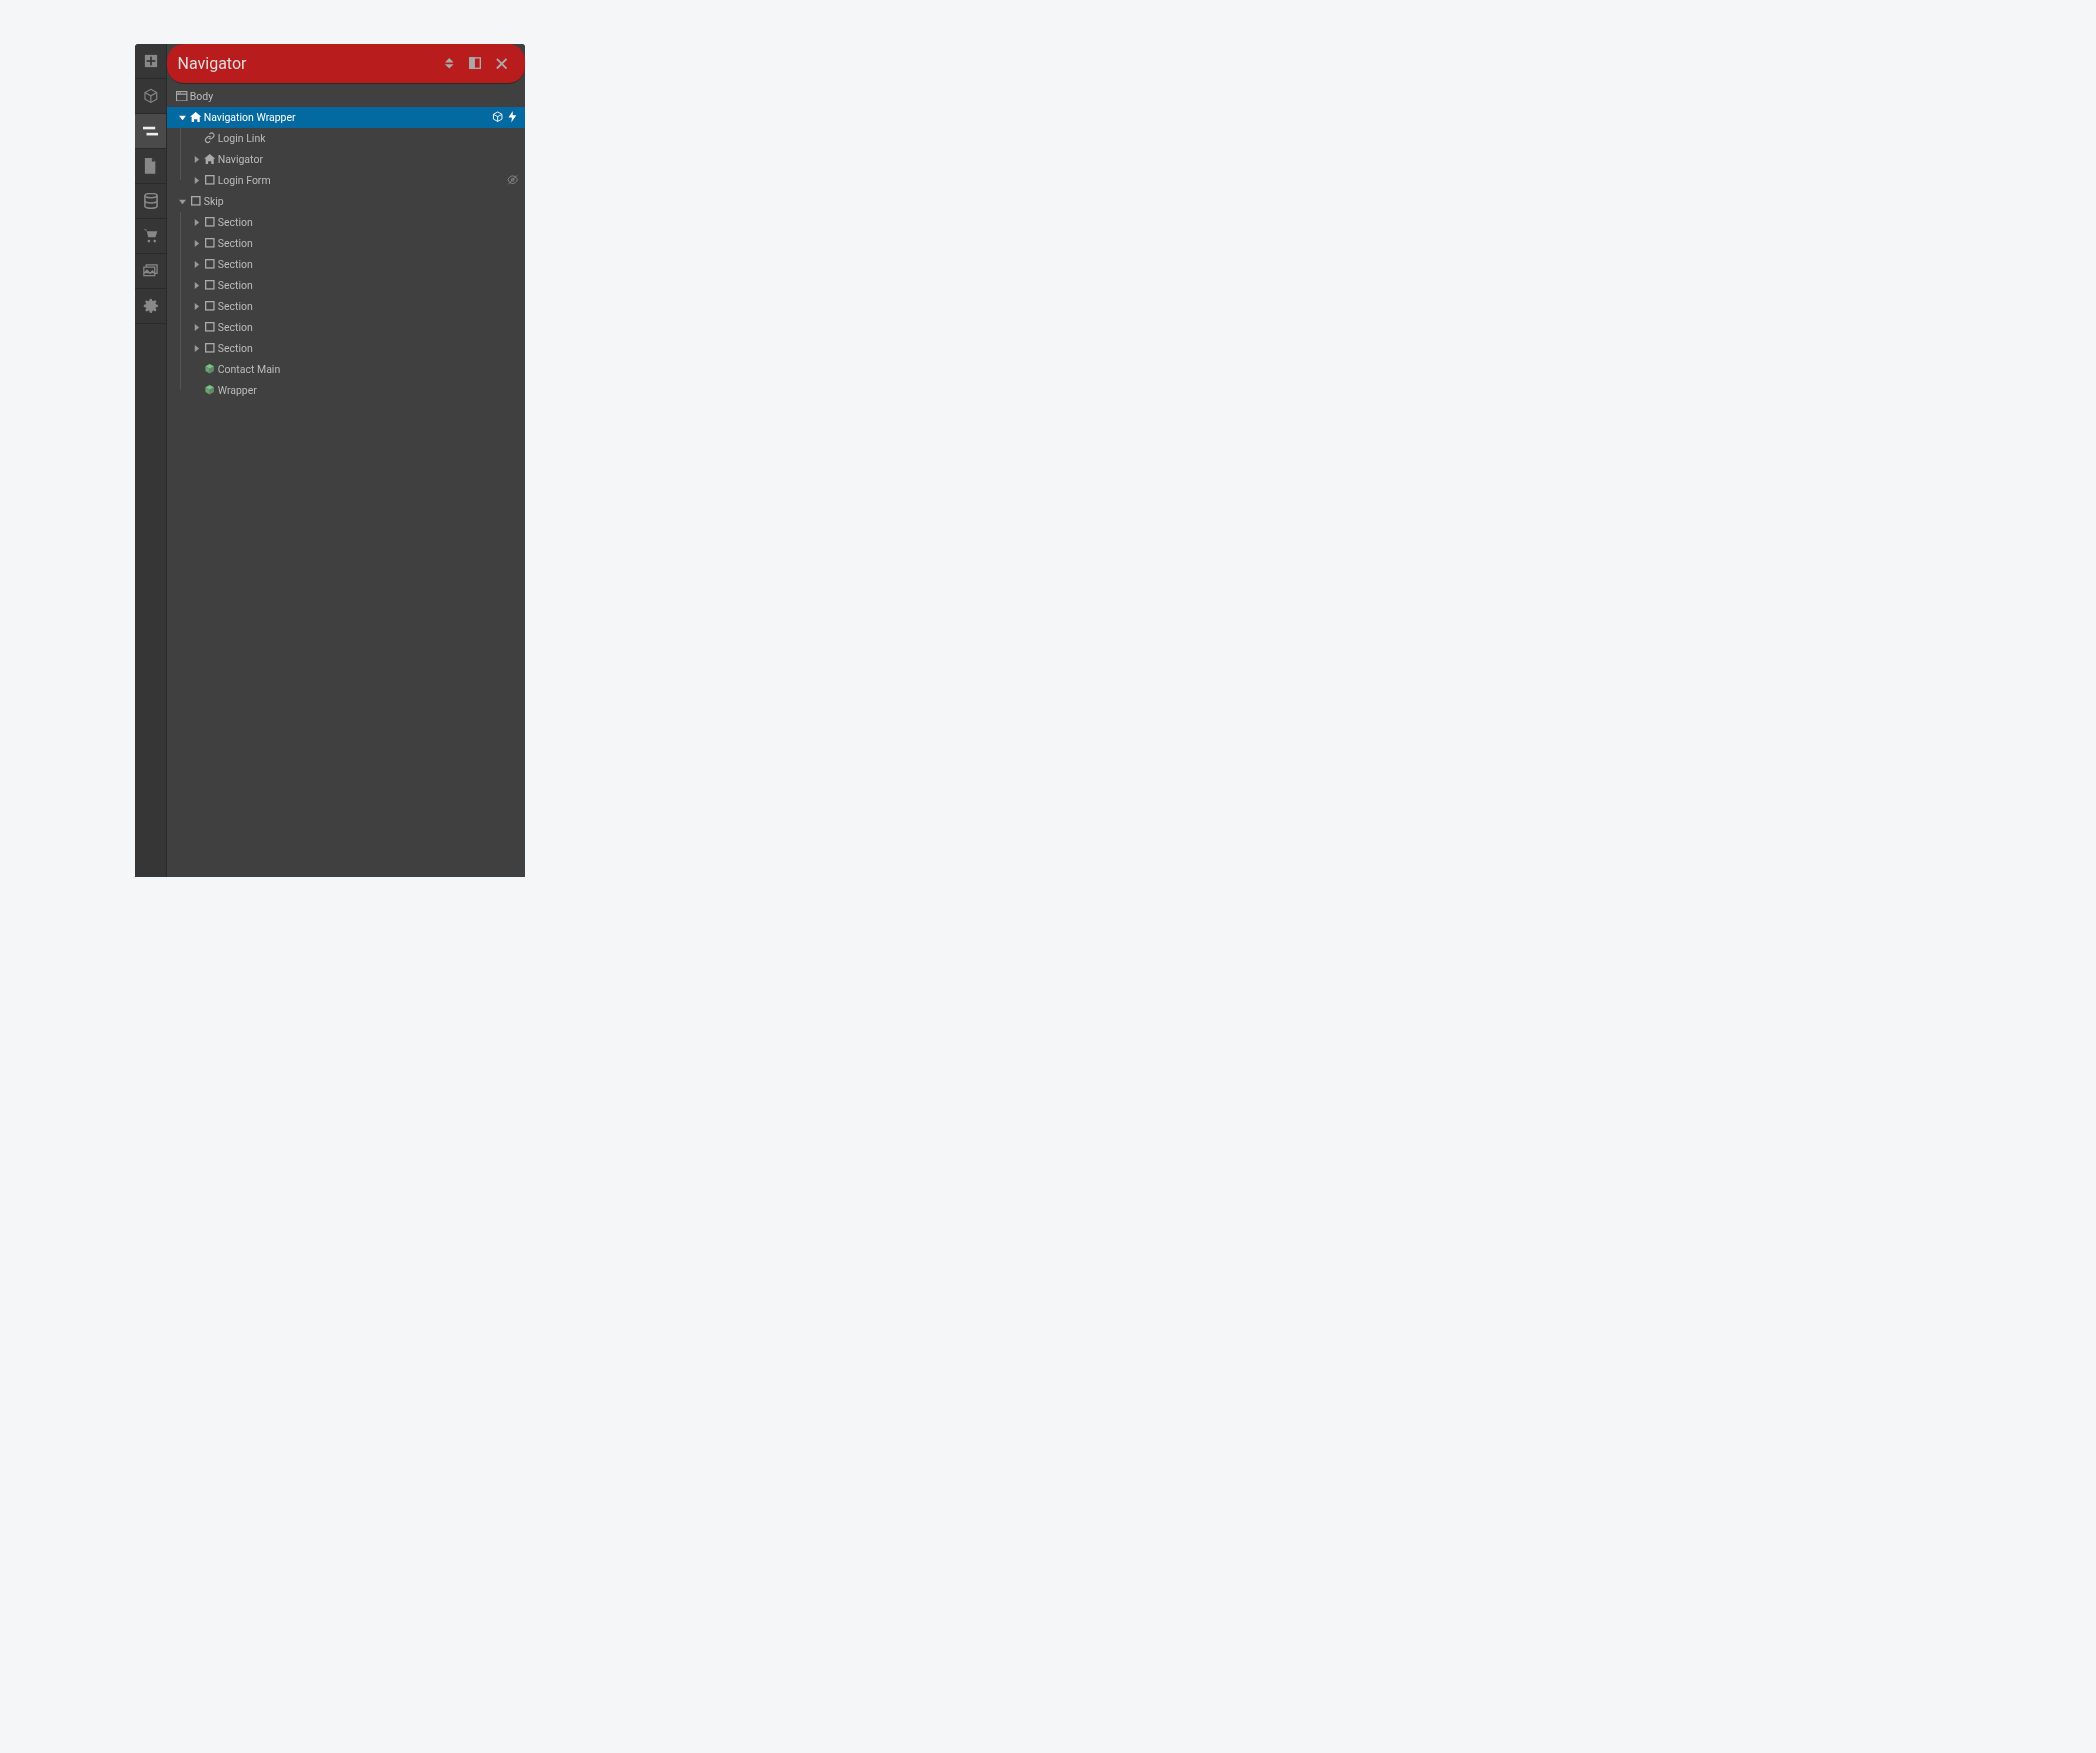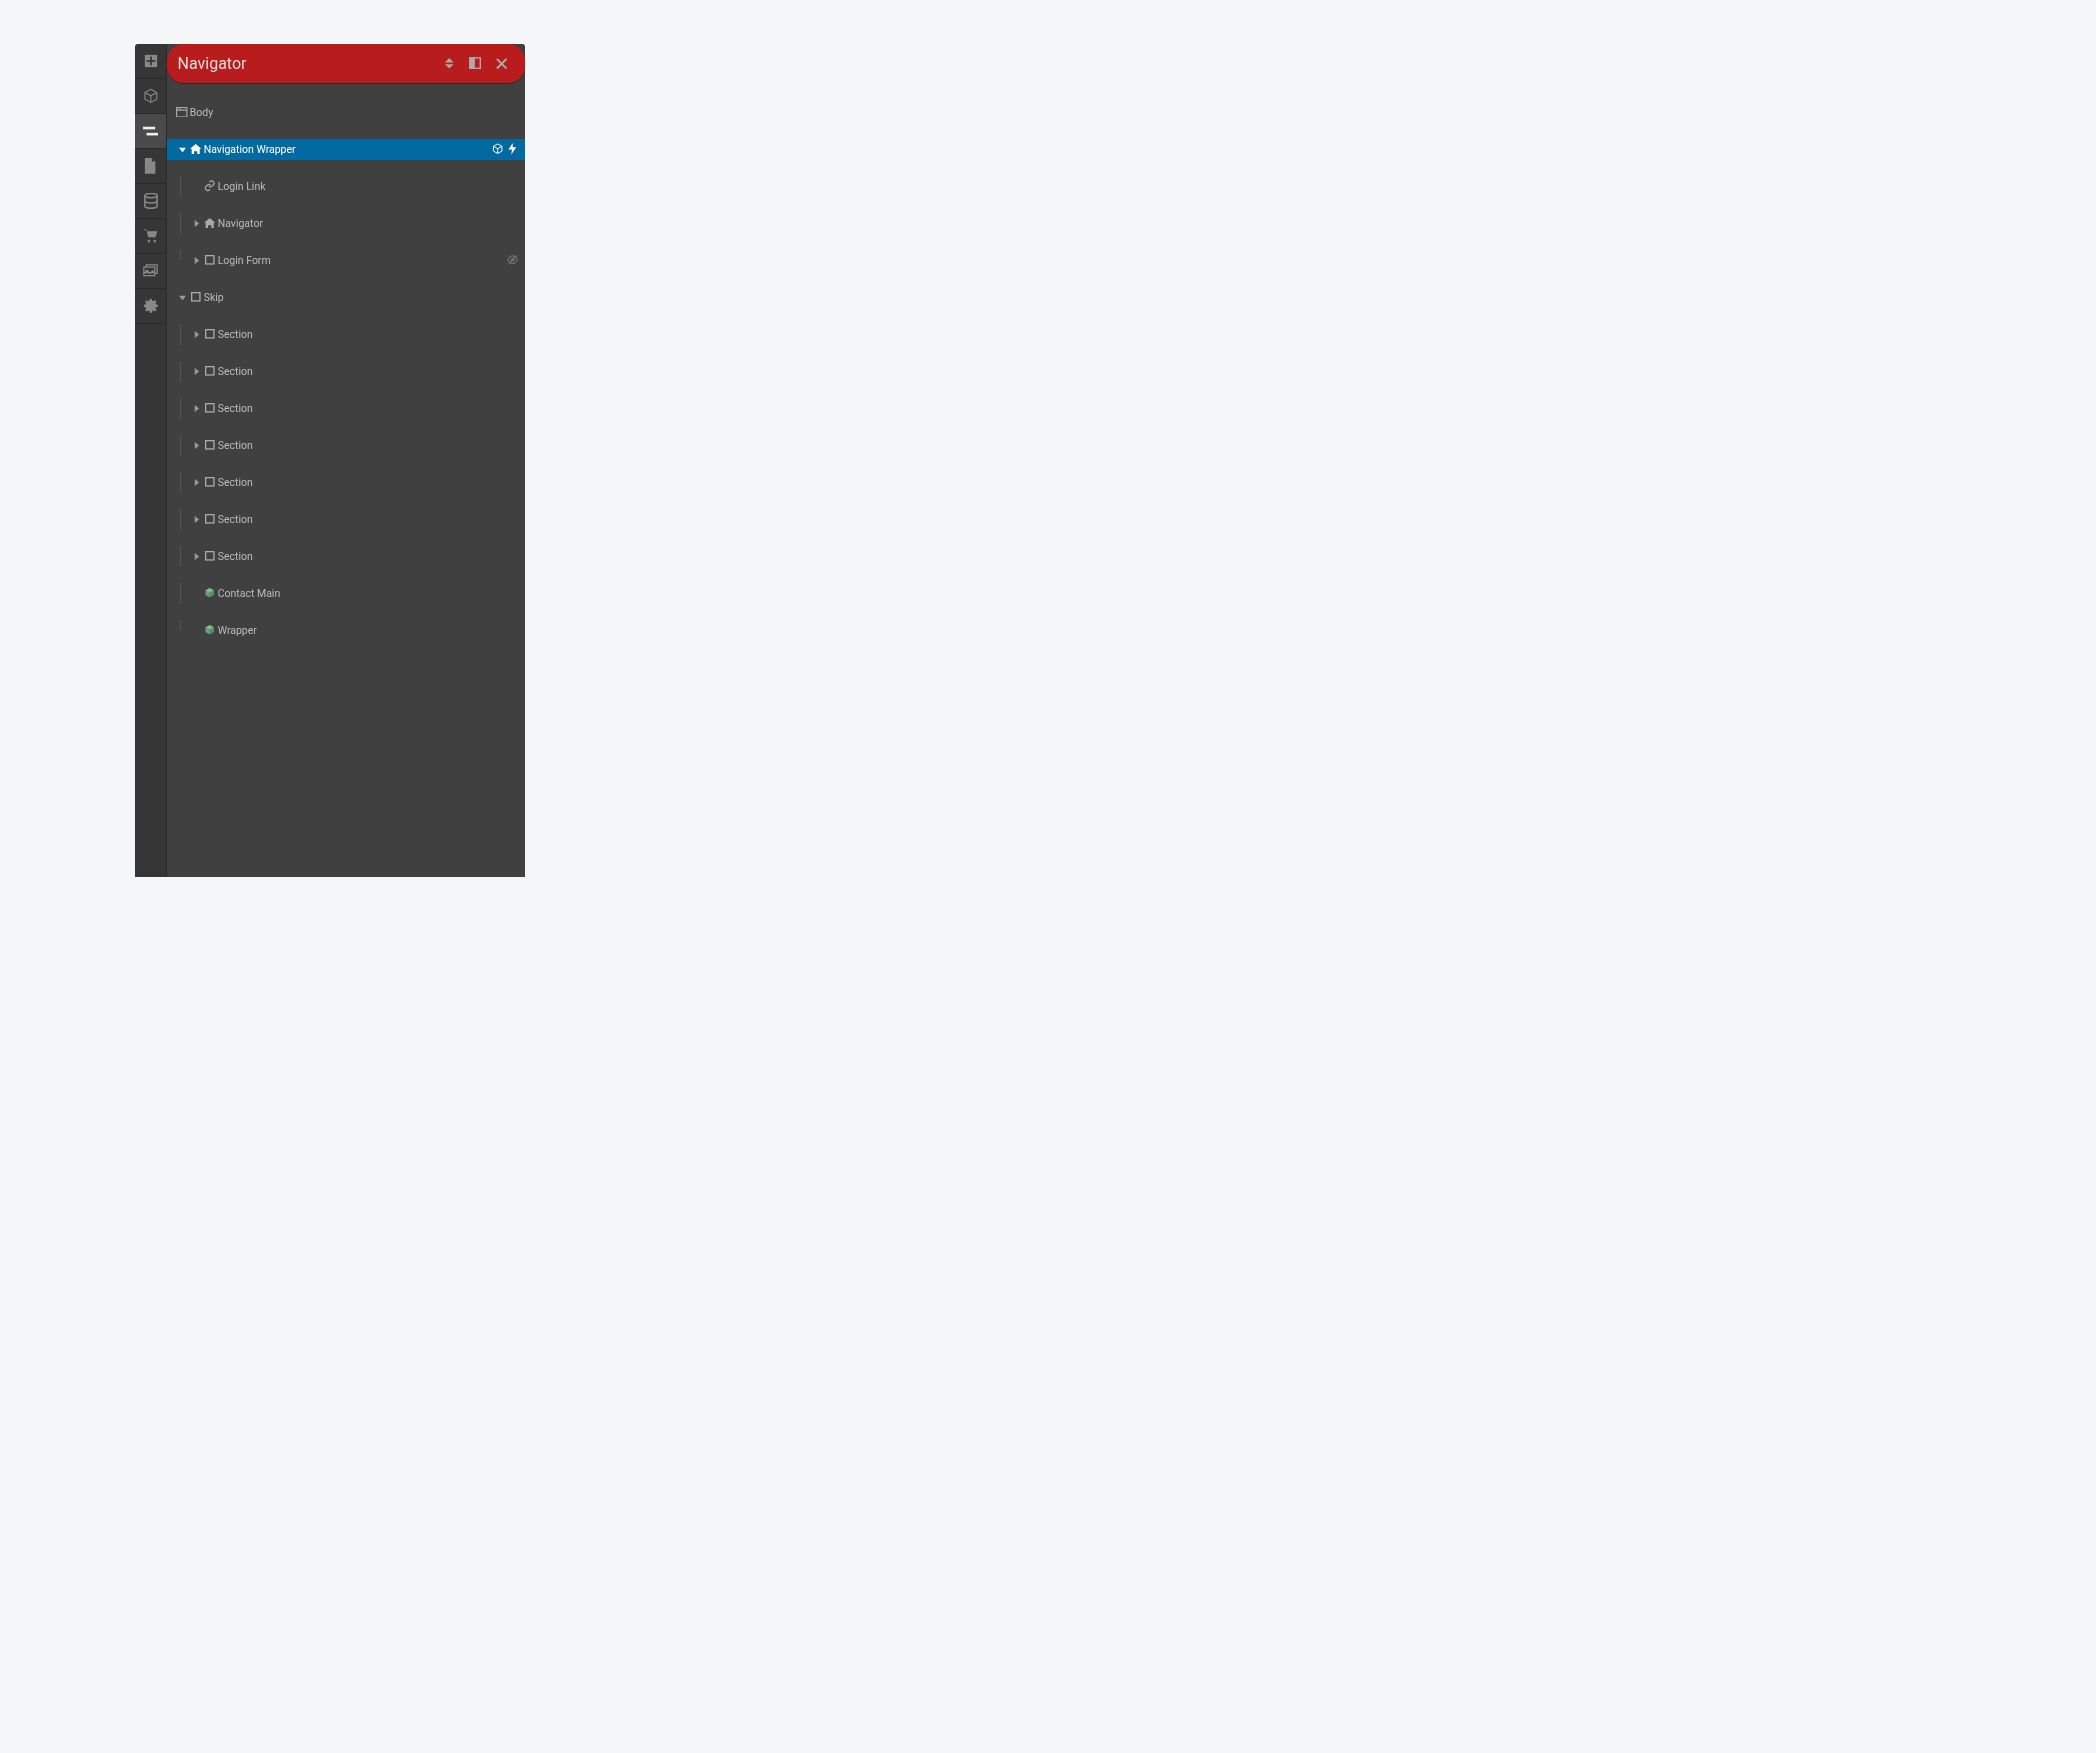--- a/index.html
+++ b/index.html
@@ -75,21 +75,20 @@
     padding-top: 1.7px;
   }
   .row {
     height: 21px;
     display: flex;
     align-items: center;
     color: #bbb;
     font-size: 10.5px;
     cursor: pointer;
     padding-right: 7px;
-    margin-top: 16px;
   }
   .row.selected { background: #0369a1; color: #fff; }
   .row.selected .row-label { color: #fff; }
   .row.selected svg { color: #fff; }
   .indent { flex: 0 0 auto; height: 100%; position: relative; }
   .guide {
     position: absolute;
     top: 0; bottom: 0;
     width: 0.9px;
     background: #555;

